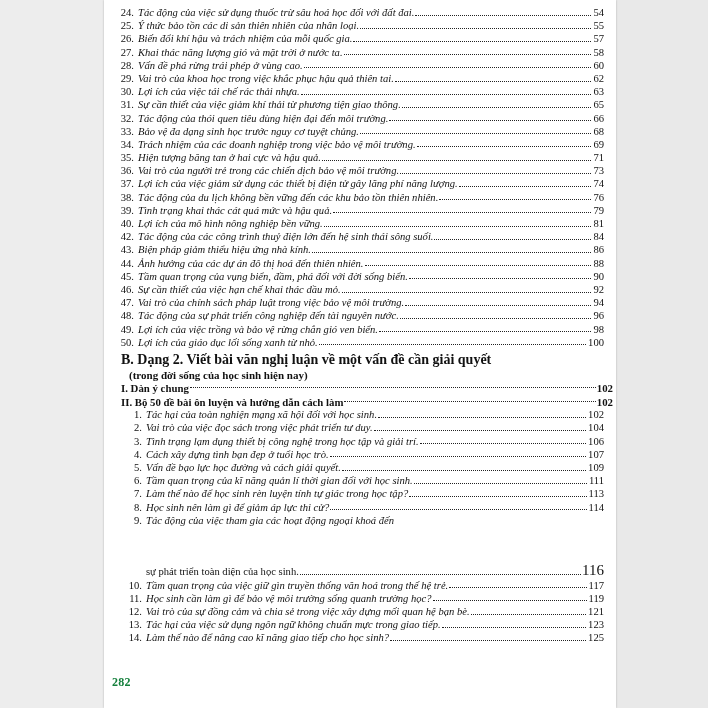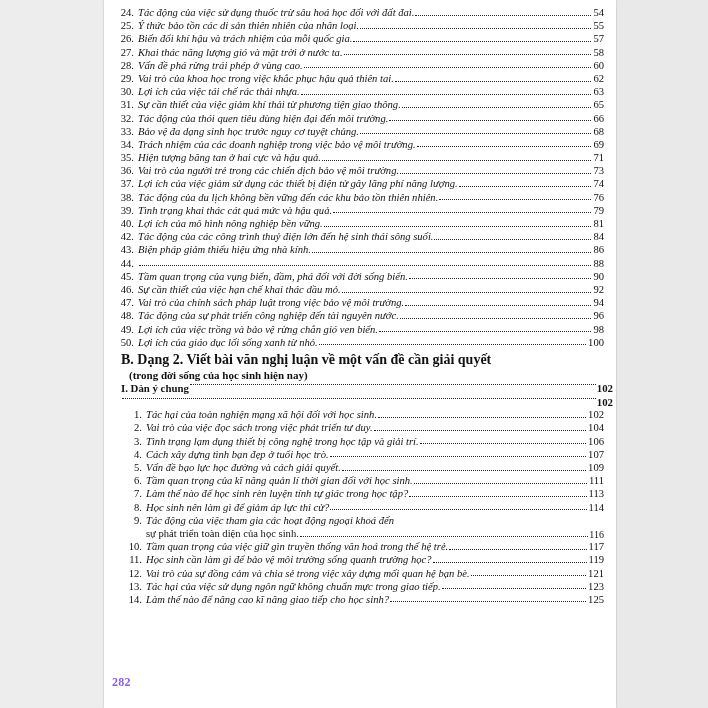--- a/index.html
+++ b/index.html
@@ -77,38 +77,38 @@
   .entry-wrap .pad { flex: 0 0 auto; }
   .entry-wrap.lvl2 .pad { width: 34px; }
   .entry-wrap .title { flex: 0 0 auto; font-size: 10.6px; }
   .entry-wrap .dots {
     flex: 1 1 auto;
     border-bottom: 1px dotted #222;
     margin: 0 1px 3px 1px;
     height: 1px;
     min-width: 6px;
   }
-  .entry-wrap .pg { flex: 0 0 auto; font-size: 10px; }
+  .entry-wrap .pg { flex: 0 0 auto; font-size: 15px; margin-top: 34px; }
 
   .section-head {
     font-weight: bold;
     font-size: 14px;
     margin-top: 5px;
     margin-bottom: 2.6px;
     padding-left: 9px;
   }
   .section-sub {
     font-weight: bold;
     font-size: 11px;
     margin-bottom: 2.6px;
     padding-left: 17px;
   }
   .head-row {
     display: flex;
-    align-items: flex-start;
+    align-items: center;
     width: 100%;
     white-space: nowrap;
     margin-bottom: 2.6px;
   }
   .head-row .lbl {
     flex: 0 0 auto;
     font-weight: bold;
     font-size: 10.8px;
   }
   .head-row .dots {
@@ -124,21 +124,21 @@
     font-size: 10.8px;
   }
   .indent-9 { padding-left: 9px; }
 
   .footer {
     position: absolute;
     left: 112px;
     bottom: 18px;
     font-weight: bold;
     font-size: 12px;
-    color: #8b5cf6;
+    color: #15803d;
     letter-spacing: 0.3px;
   }
   .page-edge-left {
     position: absolute;
     left: 0; top: 0;
     width: 104px; height: 708px;
     background: #ededed;
   }
   .page-edge-right {
     position: absolute;
@@ -277,20 +277,21 @@
           <span class="pg">84</span>
         </div>
         <div class="entry lvl1">
           <span class="num">43.</span>
           <span class="title">Biện pháp giảm thiểu hiệu ứng nhà kính.</span>
           <span class="dots"></span>
           <span class="pg">86</span>
         </div>
         <div class="entry lvl1">
           <span class="num">44.</span>
+          <span class="title">Ảnh hưởng của các dự án đô thị hoá đến thiên nhiên.</span>
           <span class="dots"></span>
           <span class="pg">88</span>
         </div>
         <div class="entry lvl1">
           <span class="num">45.</span>
           <span class="title">Tầm quan trọng của vụng biển, đầm, phá đối với đời sống biển.</span>
           <span class="dots"></span>
           <span class="pg">90</span>
         </div>
         <div class="entry lvl1">
@@ -328,20 +329,21 @@
       <div class="section-head">B. Dạng 2. Viết bài văn nghị luận về một vấn đề cần giải quyết</div>
       <div class="section-sub">(trong đời sống của học sinh hiện nay)</div>
 
       <div class="head-row indent-9">
         <span class="lbl">I. Dàn ý chung</span>
         <span class="dots"></span>
         <span class="pg">102</span>
       </div>
 
       <div class="head-row indent-9">
+        <span class="lbl">II. Bộ 50 đề bài ôn luyện và hướng dẫn cách làm</span>
         <span class="dots"></span>
         <span class="pg">102</span>
       </div>
 
       <div>
         <div class="entry lvl2">
           <span class="num">1.</span>
           <span class="title">Tác hại của toàn nghiện mạng xã hội đối với học sinh.</span>
           <span class="dots"></span>
           <span class="pg">102</span>

